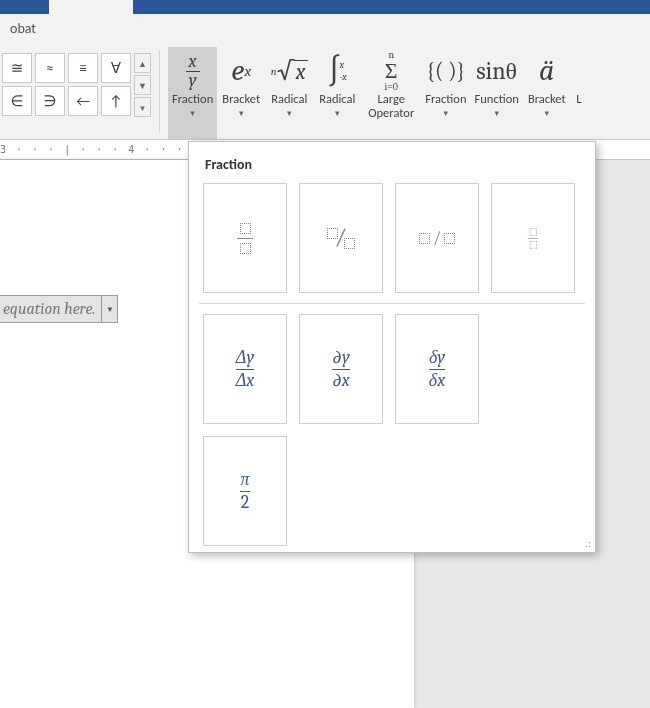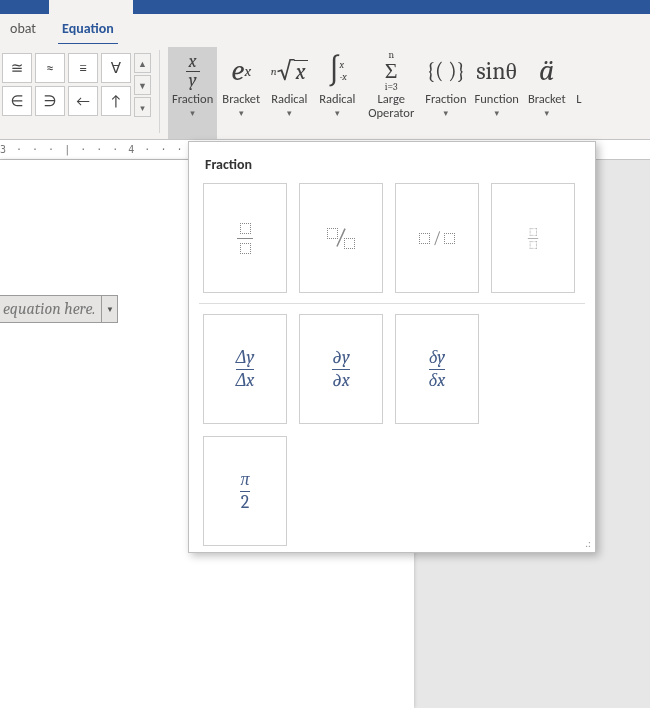--- a/index.html
+++ b/index.html
@@ -20,22 +20,22 @@
   .topbar .sel {
     margin-left: 49px;
     width: 84px;
     height:14px;
     background:#f3f2f1;
   }
   .tabstrip {
     height: 30px;
     background: #f3f2f1;
     display: flex;
-    align-items: flex-start;
-    padding: 0 6px;
+    align-items: center;
+    padding: 8px 6px;
     gap: 18px;
     border-bottom: 1px solid #f3f2f1;
   }
   .tab {
     padding: 6px 4px 6px 4px;
     font-size: 14px;
     color: #555;
     cursor: pointer;
   }
   .tab.active {
@@ -252,21 +252,20 @@
 </style>
 </head>
 <body>
 
 <div class="topbar">
   <div class="sel"></div>
 </div>
 
 <div class="tabstrip">
   <div class="tab">obat</div>
-  <div class="tab active">Equation</div>
 </div>
 
 <div class="ribbon">
   <div class="symgrid-wrap">
     <div class="symgrid">
       <div class="symcell">≅</div>
       <div class="symcell">≈</div>
       <div class="symcell">≡</div>
       <div class="symcell">∀</div>
       <div class="symcell">∈</div>
@@ -324,21 +323,21 @@
           </span>
         </div>
       <div class="lbl">Radical</div>
       <div class="chev">▾</div>
     </div>
 
     <div class="structbtn" style="min-width:60px">
       <div class="ico" style="flex-direction:column;font-style:normal;font-size:10px;line-height:1">
           <span>n</span>
           <span style="font-size:22px">Σ</span>
-          <span>i=3</span>
+          <span>i=0</span>
         </div>
       <div class="lbl">Large
 Operator</div>
     </div>
 
     <div class="structbtn">
       <div class="ico" style="font-style:normal;font-size:22px">{( )}</div>
       <div class="lbl">Fraction</div>
       <div class="chev">▾</div>
     </div>

